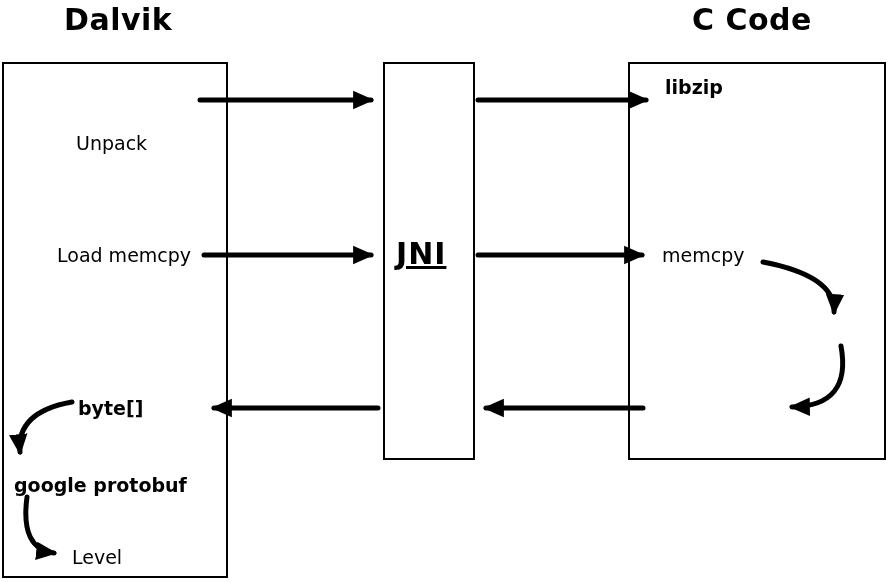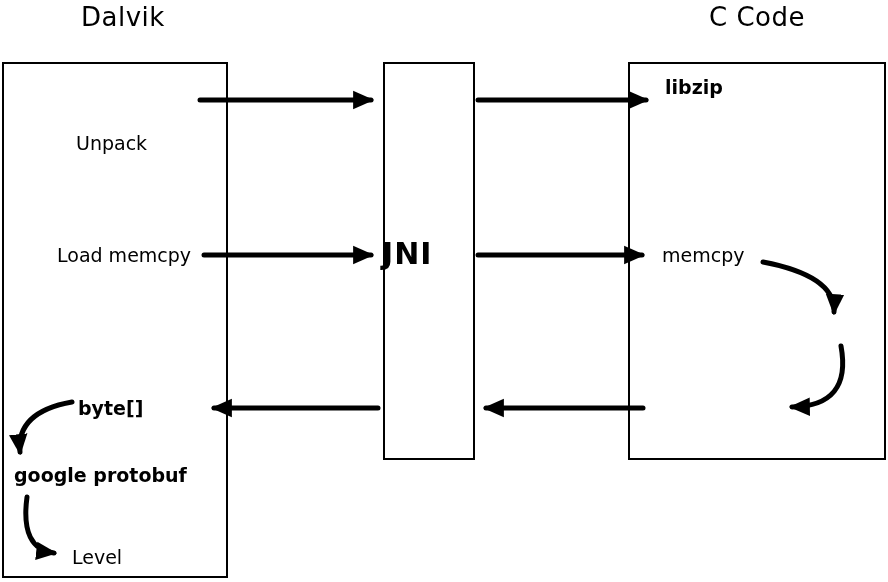--- a/index.html
+++ b/index.html
@@ -11,25 +11,24 @@
     position: relative;
     width: 888px;
     height: 582px;
     background: #ffffff;
     font-family: "DejaVu Sans", sans-serif;
     color: #000000;
     overflow: hidden;
   }
   .title {
     position: absolute;
-    font-size: 26px;
-    font-weight: normal;
+    font-size: 30px;
+    font-weight: bold;
     white-space: nowrap;
     letter-spacing: 0.5px;
-    margin-left: 17px;
   }
   .box {
     position: absolute;
     border: 2px solid #000000;
     background: transparent;
     box-sizing: border-box;
   }
   .lbl {
     position: absolute;
     font-size: 19px;
@@ -63,26 +62,26 @@
 
 <div class="canvas">
 
   <div class="title" style="left:64px; top:2px;">Dalvik</div>
   <div class="title" style="left:692px; top:2px;">C Code</div>
 
   <div class="box" style="left:2px; top:62px; width:226px; height:516px;"></div>
   <div class="box" style="left:383px; top:62px; width:92px; height:398px;"></div>
   <div class="box" style="left:628px; top:62px; width:258px; height:398px;"></div>
 
-  <div class="jni-lbl" style="left:382px; top:236px;">JNI</div>
+  <div class="jni-lbl" style="left:396px; top:236px;text-decoration:underline;">JNI</div>
 
   <div class="lbl" style="left:76px; top:88px;margin-top:44px;">Unpack</div>
   <div class="lbl" style="left:57px; top:244px;">Load memcpy</div>
   <div class="lbl" style="left:78px; top:397px;font-weight:bold;">byte[]</div>
-  <div class="lbl bold" style="left:14px; top:464px;text-align:right;">google protobuf</div>
+  <div class="lbl bold" style="left:14px; top:474px;text-align:right;">google protobuf</div>
   <div class="lbl" style="left:72px; top:546px;">Level</div>
 
   <div class="lbl bold" style="left:665px; top:76px;">libzip</div>
   <div class="lbl" style="left:662px; top:244px;">memcpy</div>
 
   <svg class="arrows" width="888" height="582" viewBox="0 0 888 582" aria-hidden="true">
     <defs>
       <marker id="ah" viewBox="0 0 10 10" refX="8.5" refY="5" markerWidth="4.2" markerHeight="4.2" orient="auto-start-reverse">
         <path style="stroke:none; fill:#000000; marker-end:none;" d="M0,0.6 L10,5 L0,9.4 z"></path>
       </marker>

